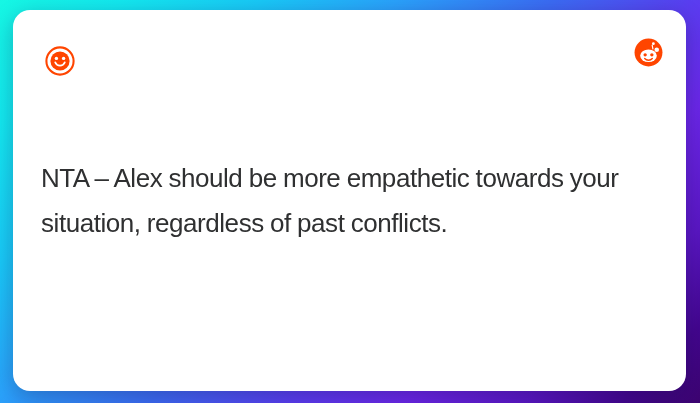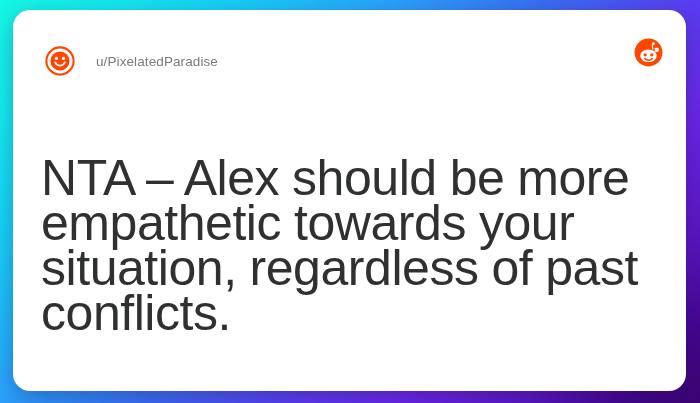--- a/index.html
+++ b/index.html
@@ -69,21 +69,21 @@
     right:23px; top:28px;
     width:29px; height:29px;
   }
   .brand-logo svg { display:block; width:29px; height:29px; }
 
   
   .body-text {
     position:absolute;
     left:28px; top:146px;
     width:628px;
-    font-size:50px;
+    font-size:26px;
     line-height:45px;
     font-weight:300;
     color:#2f3031;
     letter-spacing:-0.45px;
     word-spacing:-0.5px;
   }
 </style>
 </head>
 <body>
 
@@ -96,21 +96,20 @@
       <div class="avatar">
         <svg viewBox="0 0 30 30" xmlns="http://www.w3.org/2000/svg">
           <circle cx="15" cy="15" r="13.6" fill="none" stroke="#ff4500" stroke-width="2.1"></circle>
           <circle cx="15" cy="15" r="9.6" fill="#ff4500"></circle>
           <circle cx="11.4" cy="12.4" r="1.7" fill="#ffffff"></circle>
           <circle cx="18.6" cy="12.4" r="1.7" fill="#ffffff"></circle>
           <path d="M10.3 16.5 A5.1 5.1 0 0 0 19.7 16.5" fill="none" stroke="#ffffff" stroke-width="1.9" stroke-linecap="round"></path>
         </svg>
       </div>
 
-      <div class="username">u/PixelatedParadise</div>
 
       <div class="brand-logo">
         <svg viewBox="0 0 32 32" xmlns="http://www.w3.org/2000/svg">
           <circle cx="16" cy="16" r="15.4" fill="#ff4500"></circle>
           <g fill="#ffffff">
             <ellipse cx="16" cy="19.6" rx="9.2" ry="7.0"></ellipse>
             <circle cx="25.1" cy="13.0" r="2.5"></circle>
             <circle cx="21.4" cy="6.3" r="1.55"></circle>
             <path d="M20.6 7.1 L21.6 12.3 L20.3 12.6 L19.4 7.6 Z"></path>
           </g>

